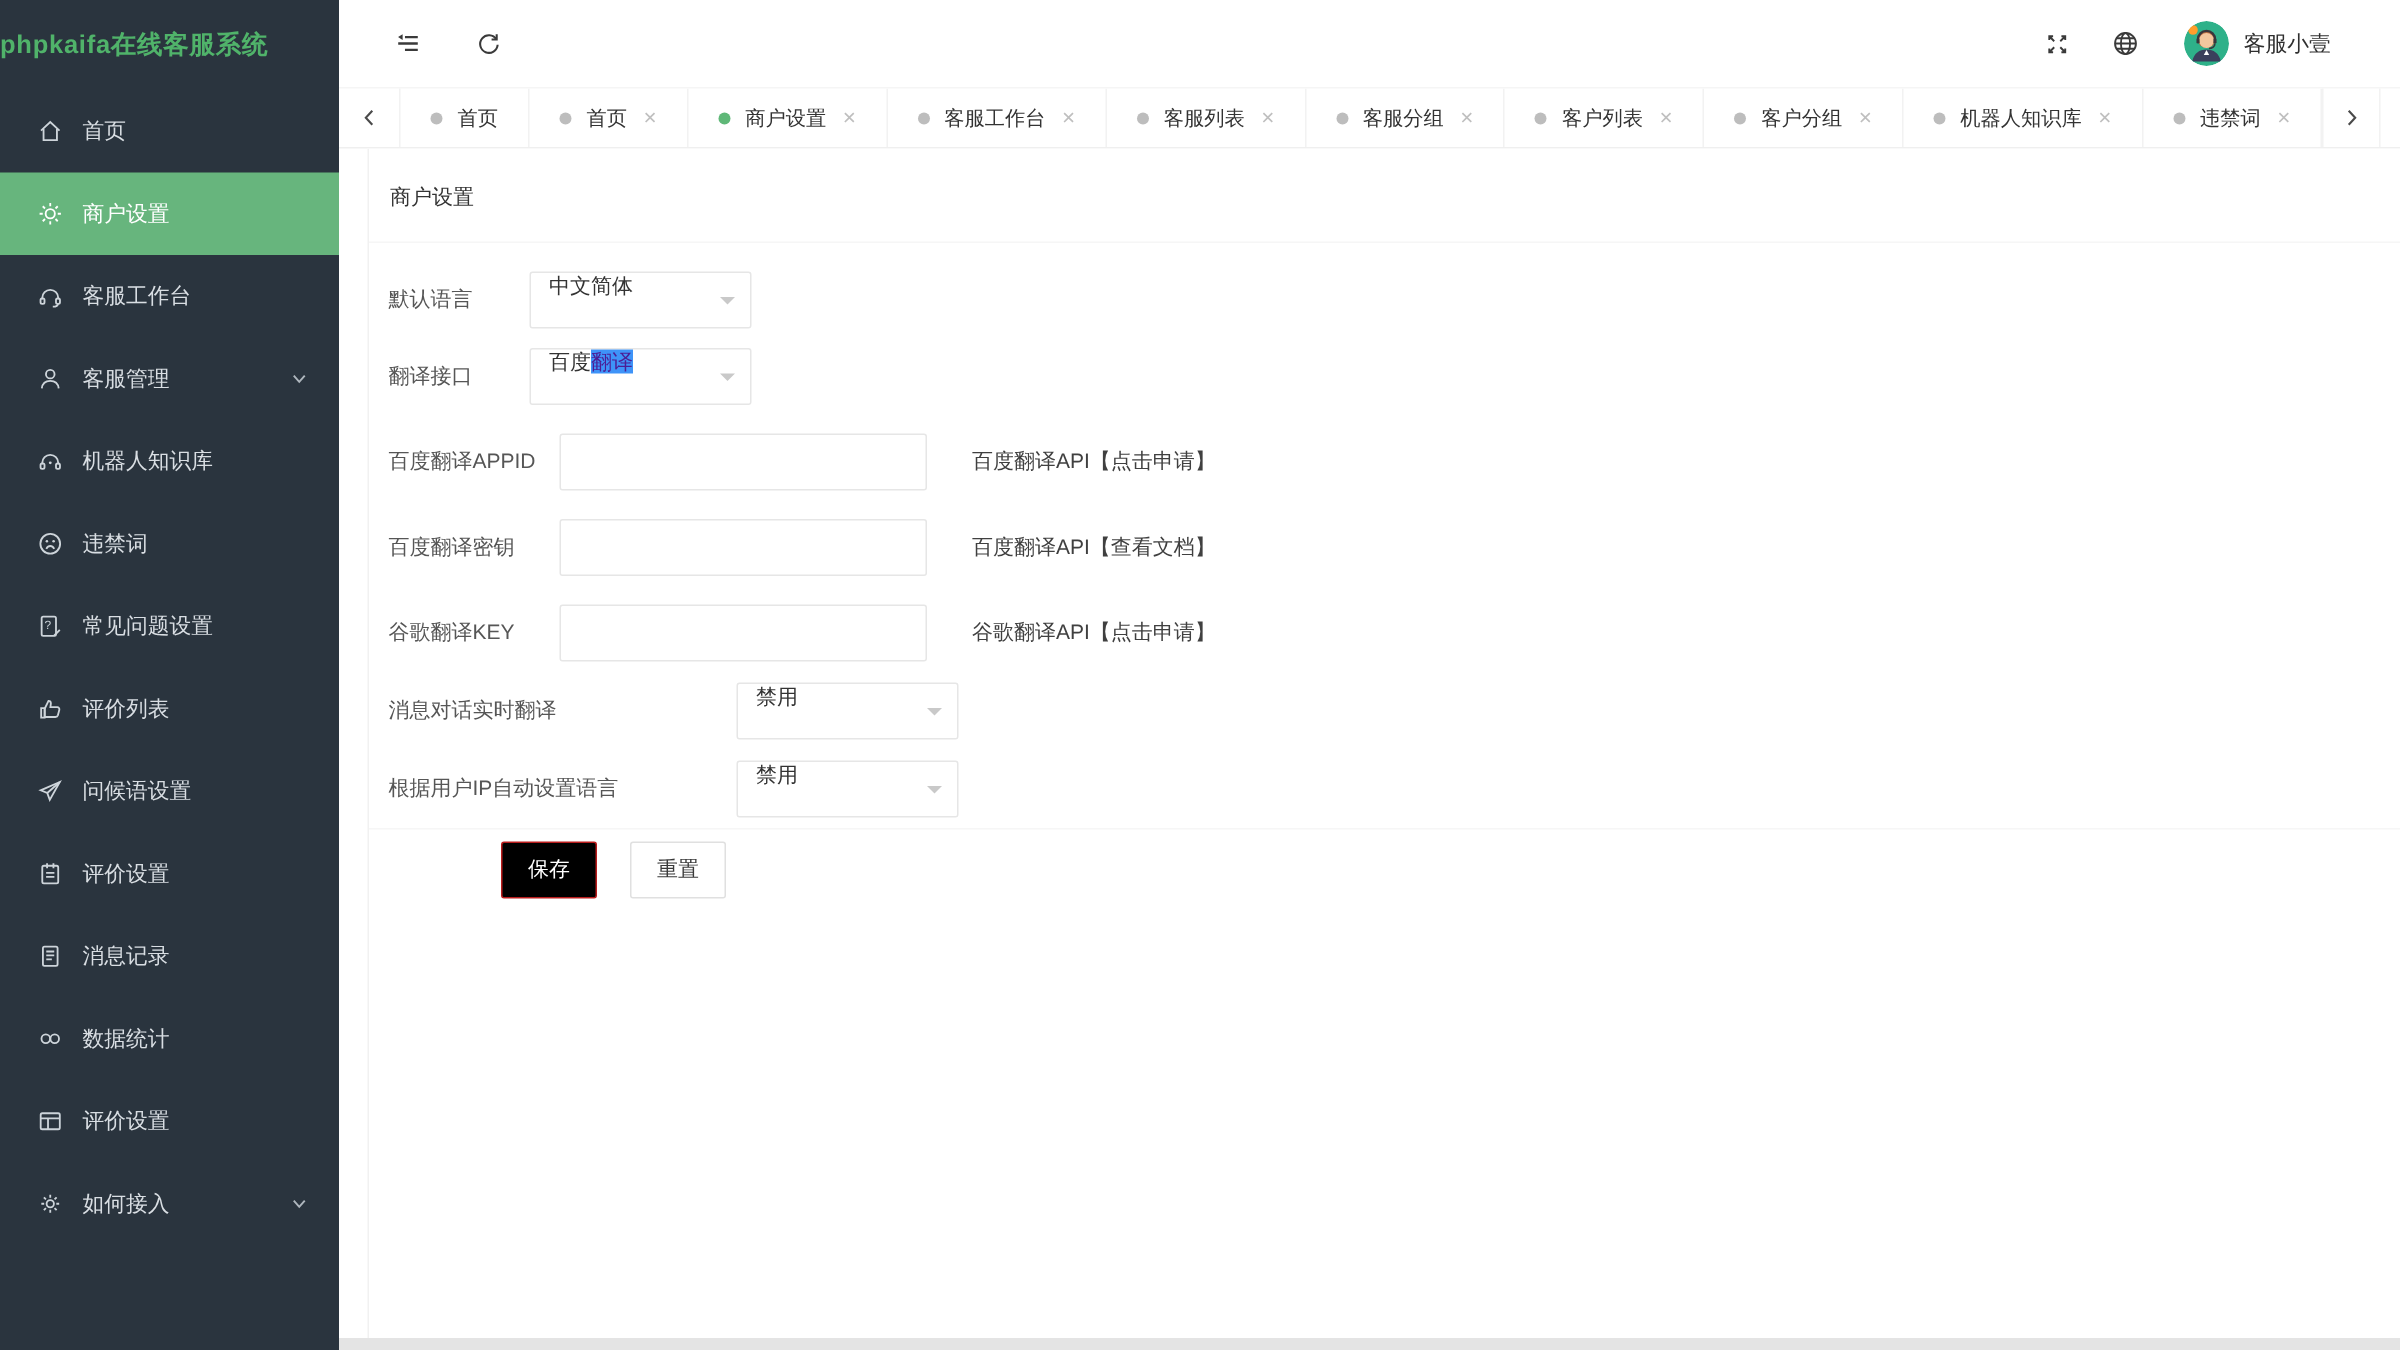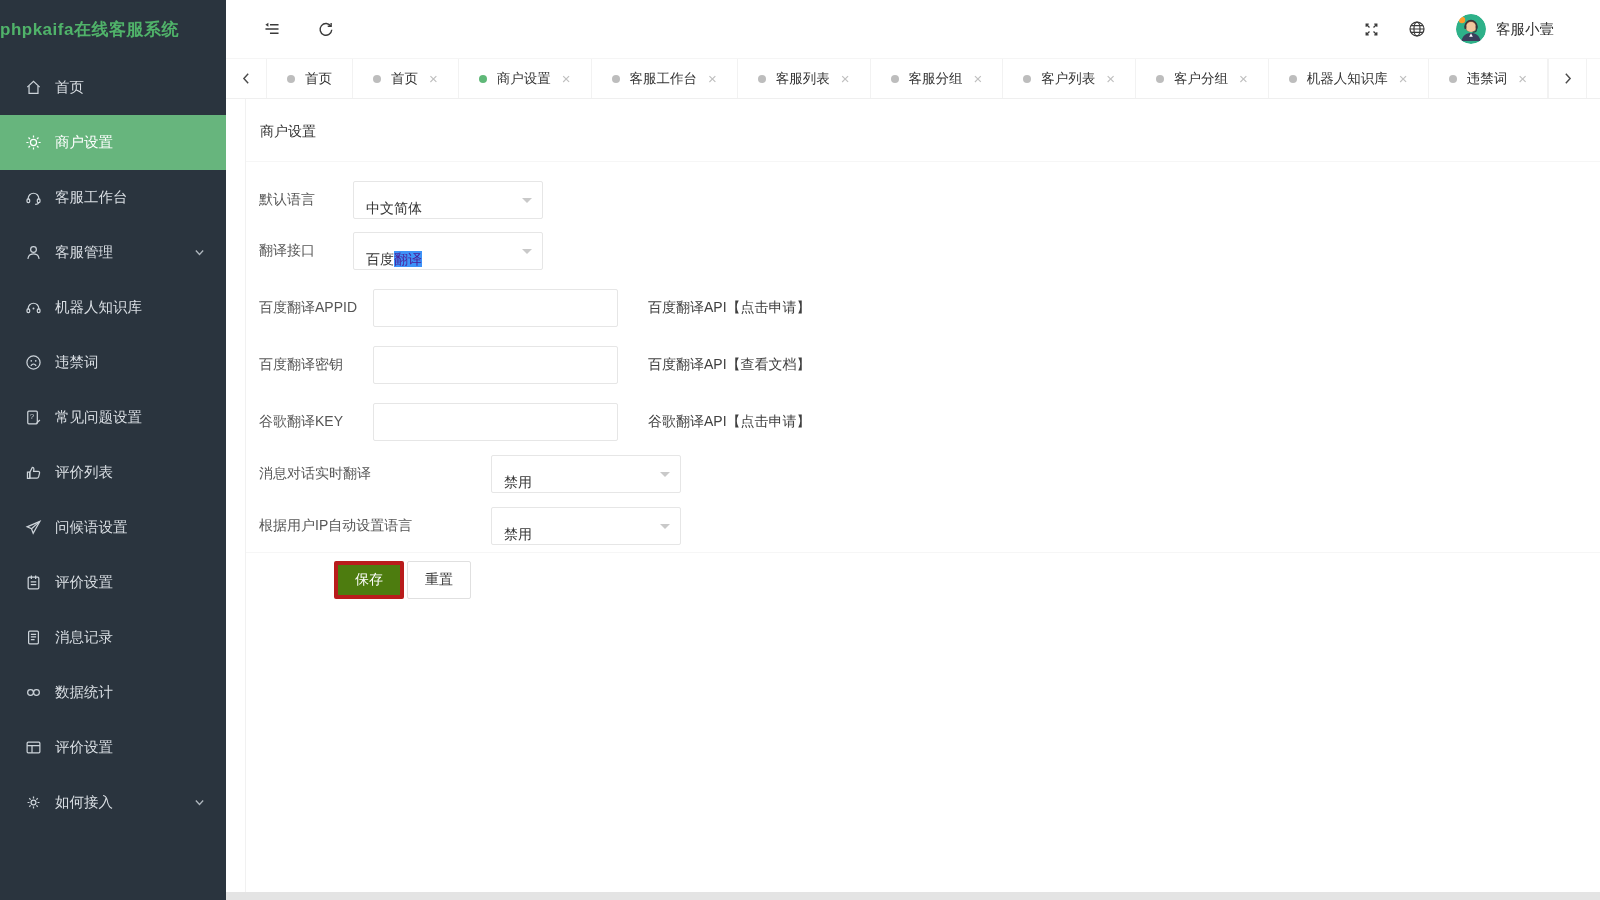--- a/index.html
+++ b/index.html
@@ -51,30 +51,30 @@
   .divider2 { margin-top:7px; }
 
   .form { padding-left:13px; }
   .form-row { display:flex; align-items:center; height:38px; margin-top:19px; }
   .form-row:nth-of-type(2) { margin-top:13px; }
   .form-row:nth-of-type(n+6) { margin-top:14px; }
   .form-label { font-size:14px; color:#565656; flex:none; }
   .form-row:nth-of-type(-n+2) .form-label { width:94px; }
   .form-row:nth-of-type(n+3):nth-of-type(-n+5) .form-label { width:114px; }
   .form-row:nth-of-type(n+6) .form-label { width:232px; }
-  .sel { width:190px; height:38px; border:1px solid #e6e6e6; border-radius:2px; position:relative; display:flex; align-items:flex-end; padding:0 28px 0 12px; color:#333; cursor:pointer; background:#fff; }
+  .sel { width:148px; height:38px; border:1px solid #e6e6e6; border-radius:2px; position:relative; display:flex; align-items:flex-start; padding:0 28px 0 12px; color:#333; cursor:pointer; background:#fff; }
   .caret { position:absolute; right:10px; top:16px; width:0; height:0; border:5px solid transparent; border-top-color:#c9c9c9; }
   .txt { width:245px; height:38px; border:1px solid #e6e6e6; border-radius:2px; padding:0 10px; font-size:14px; color:#333; outline:none; font-family:inherit; background:#fff; }
   .helper { margin-left:30px; font-size:14px; color:#404040; cursor:pointer; white-space:nowrap; }
   .sel-hl { background:#3e93f8; color:#4c1d95; }
 
   .btn-row { display:flex; margin:8px 0 0 88px; }
   .btn { height:38px; padding:0 17px; font-size:14px; border-radius:2px; cursor:pointer; font-family:inherit; }
-  .btn-save { background:#4d7c0f; color:#fff; border:4px solid #b91c1c; }
-  .btn-reset { background:#fff; color:#3a3a3a; border:1px solid #e0e0e0; margin-left:3px; }
+  .btn-save { background:#000000; color:#fff; border:1px solid #b91c1c; }
+  .btn-reset { background:#fff; color:#3a3a3a; border:1px solid #e0e0e0; margin-left:22px; }
 
   .h-scrollbar { position:absolute; left:0; right:0; bottom:0; height:8px; background:#e4e4e4; z-index:4; }
 </style>
 </head>
 <body>
 
 <aside class="sidebar">
   <div class="logo">phpkaifa在线客服系统</div>
   <nav id="nav">
       <div class="nav-item">

